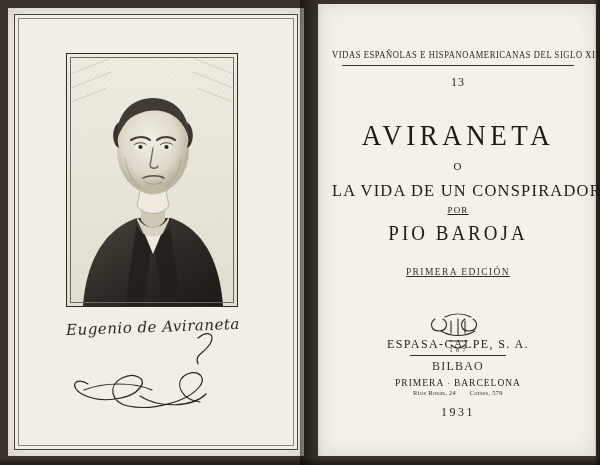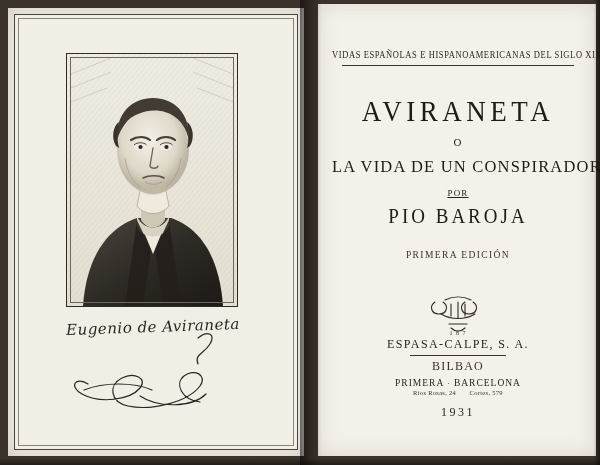--- a/index.html
+++ b/index.html
@@ -163,37 +163,38 @@
   }
   .subtitle {
     margin-top: 9px;
     font-size: 16.5px;
     letter-spacing: 1.2px;
     color: #1f1b15;
     white-space: nowrap;
     transform: scaleY(1.06);
   }
   .byline-por {
-    margin-top: 11px;
+    margin-top: 4px;
     font-size: 9px;
     letter-spacing: 1.2px;
     text-decoration: underline;
   }
   .author {
     margin-top: 8px;
     font-size: 19px;
     letter-spacing: 3px;
     color: #1f1b15;
     transform: scaleY(1.05);
   }
   .edition {
     margin-top: 22px;
     font-size: 9.5px;
     letter-spacing: 1.4px;
     color: #3a3228;
+    text-decoration: underline;
   }
 
   
   .pub-mark {
     margin: 34px auto 0 auto;
     width: 62px;
     height: 44px;
     position: relative;
   }
 
@@ -356,20 +357,21 @@
         </g>
       </svg>
     </div>
   </div>
 
   <div class="right-page">
     <div class="right-content">
 
       <div class="series-line">VIDAS ESPAÑOLAS E HISPANOAMERICANAS DEL SIGLO XIX</div>
       <div class="series-rule"></div>
+      <div class="series-number">13</div>
 
       <div class="main-title">AVIRANETA</div>
       <div class="conj">O</div>
       <div class="subtitle">LA VIDA DE UN CONSPIRADOR</div>
 
       <div class="byline-por">POR</div>
       <div class="author">PIO BAROJA</div>
 
       <div class="edition">PRIMERA EDICIÓN</div>
 

